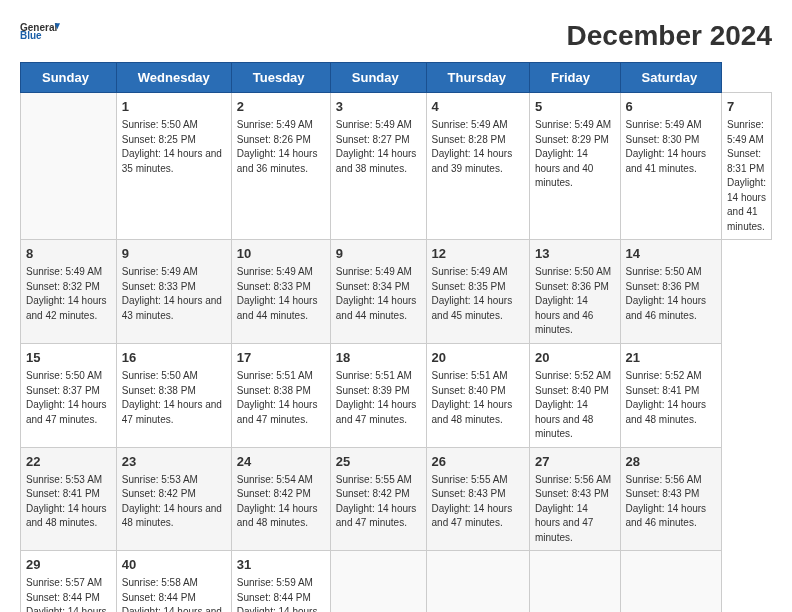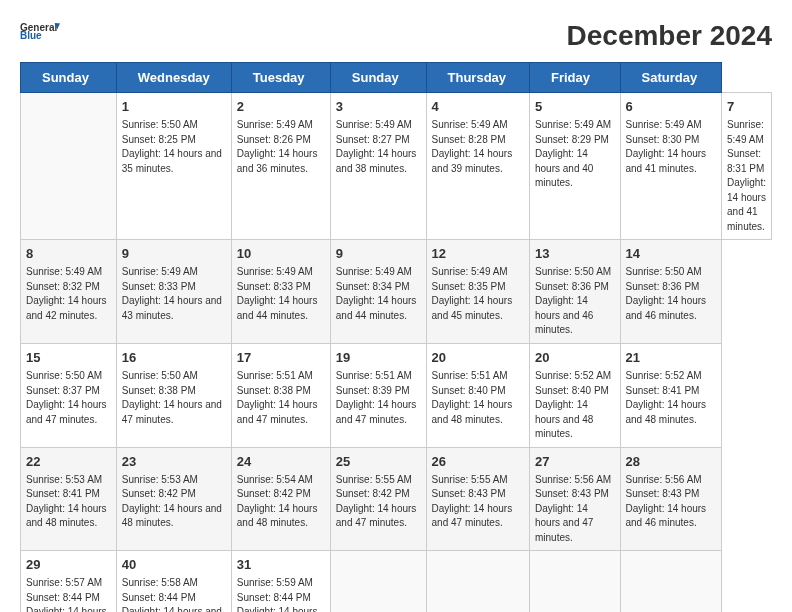--- a/index.html
+++ b/index.html
@@ -177,21 +177,21 @@
         </td>
         <td>
           <span class="day-num">16</span>
           <div class="day-info">Sunrise: 5:50 AM<br>Sunset: 8:38 PM<br>Daylight: 14 hours and 47 minutes.</div>
         </td>
         <td>
           <span class="day-num">17</span>
           <div class="day-info">Sunrise: 5:51 AM<br>Sunset: 8:38 PM<br>Daylight: 14 hours and 47 minutes.</div>
         </td>
         <td>
-          <span class="day-num">19</span>
+          <span class="day-num">18</span>
           <div class="day-info">Sunrise: 5:51 AM<br>Sunset: 8:39 PM<br>Daylight: 14 hours and 47 minutes.</div>
         </td>
         <td>
           <span class="day-num">20</span>
           <div class="day-info">Sunrise: 5:51 AM<br>Sunset: 8:40 PM<br>Daylight: 14 hours and 48 minutes.</div>
         </td>
         <td>
           <span class="day-num">20</span>
           <div class="day-info">Sunrise: 5:52 AM<br>Sunset: 8:40 PM<br>Daylight: 14 hours and 48 minutes.</div>
         </td>

